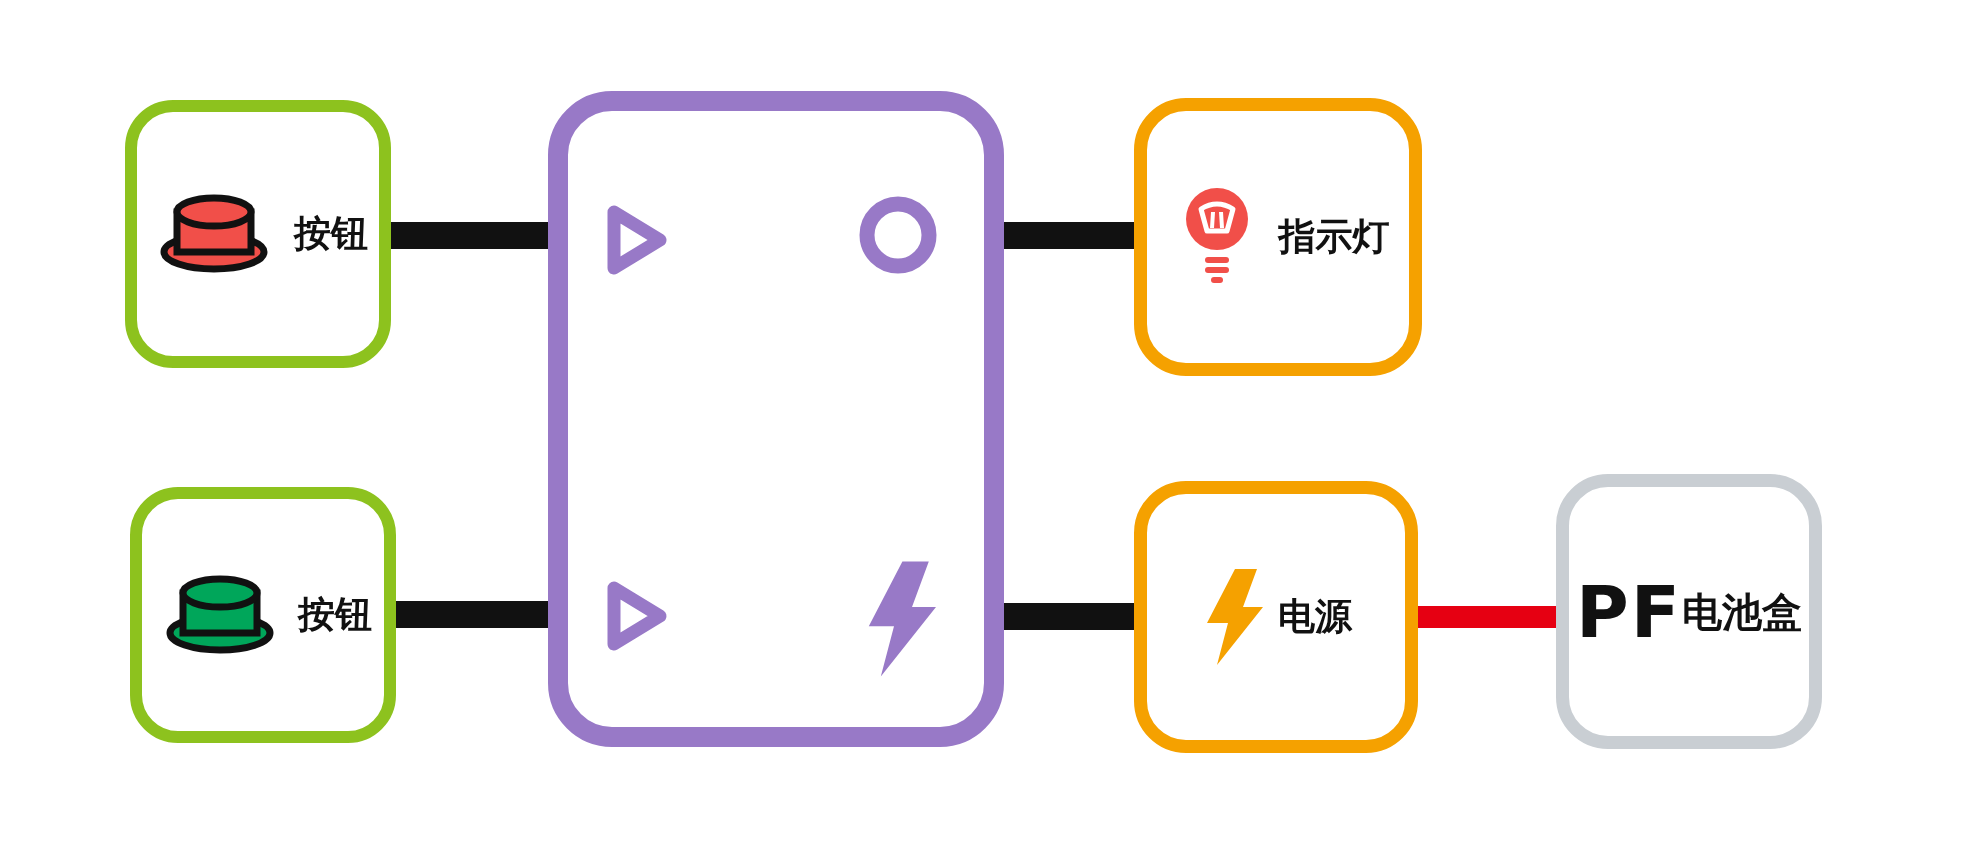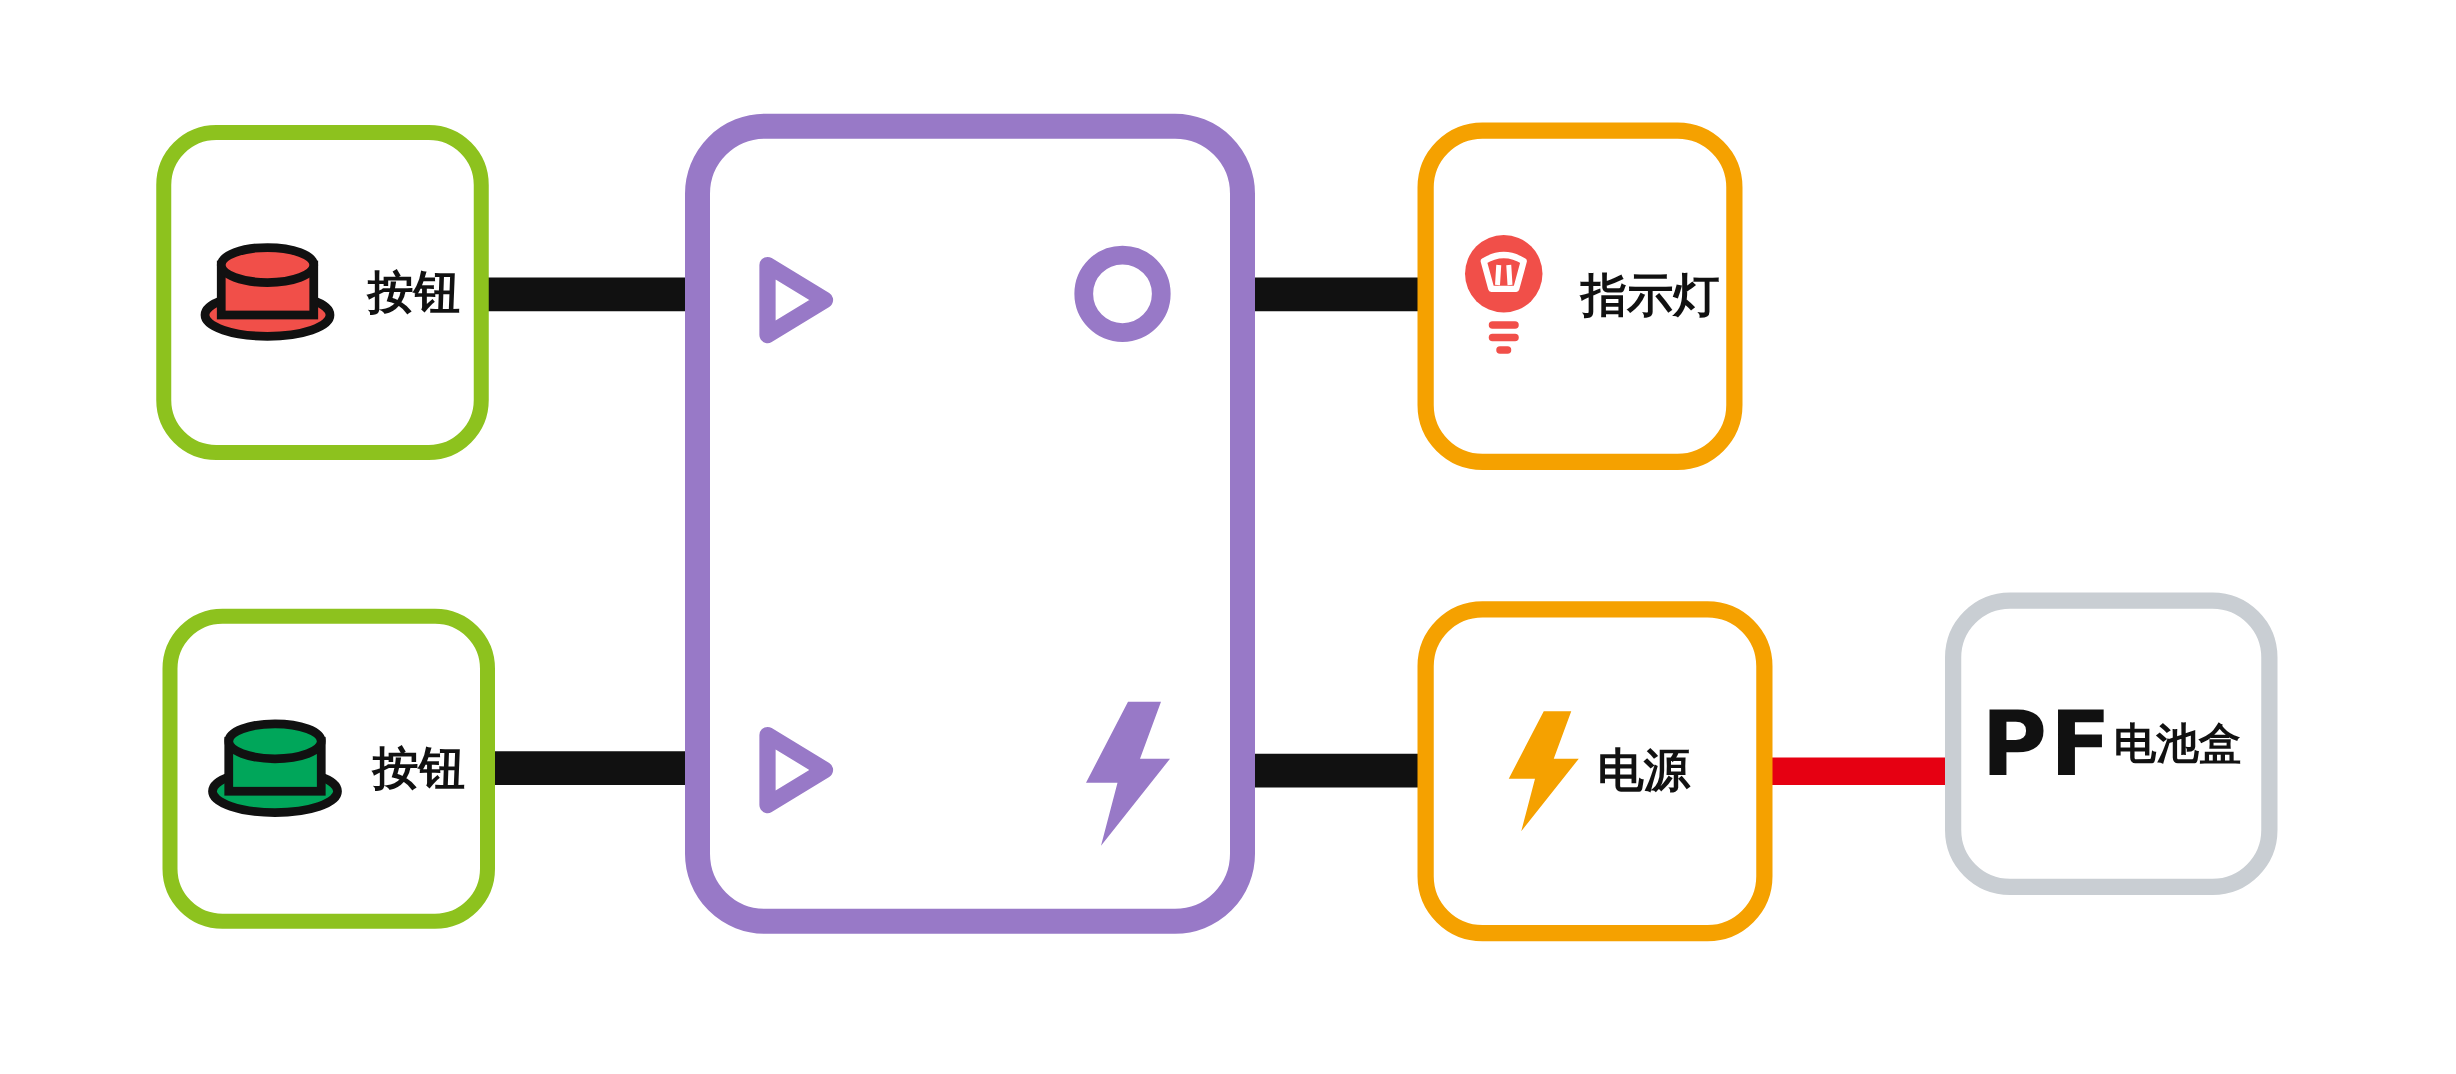--- a/index.html
+++ b/index.html
@@ -19,29 +19,29 @@
 
   
   .node { position:absolute; background:#fff; display:flex; flex-direction:row;
           align-items:center; justify-content:center; }
   .node .label { font-size:37px; font-weight:700; color:#111; line-height:1.2; }
 
   .node-button-top    { left:125px;  top:100px; width:266px; height:268px;
                         border:12px solid #8DC21E; border-radius:48px; gap:14px; }
   .node-button-bottom { left:130px;  top:487px; width:266px; height:256px;
                         border:12px solid #8DC21E; border-radius:48px; gap:12px; }
-  .node-indicator     { left:1134px; top:98px;  width:260px; height:278px;
+  .node-indicator     { left:1134px; top:98px;  width:288px; height:278px;
                         border:13px solid #F5A100; border-radius:52px; gap:12px; }
   .node-power         { left:1134px; top:481px; width:284px; height:272px;
                         border:13px solid #F5A100; border-radius:52px; gap:12px; }
-  .node-battery       { left:1556px; top:474px; width:266px; height:242px;
+  .node-battery       { left:1556px; top:474px; width:266px; height:275px;
                         border:13px solid #C9CED3; border-radius:52px; gap:0; }
 
   .node-battery .pf { font-size:72px; font-weight:800; letter-spacing:2px; line-height:1; }
-  .node-battery .label { font-size:34px; }
+  .node-battery .label { font-size:40px; }
 
   
   .and-gate { position:absolute; left:548px; top:91px; width:456px; height:656px;
               background:#fff; border:20px solid #9879C7; border-radius:64px; }
   .and-gate .tri-top    { position:absolute; left:26px;  top:86px;  width:86px; height:86px; }
   .and-gate .tri-bottom { position:absolute; left:26px;  top:462px; width:86px; height:86px; }
   .and-gate .ring       { position:absolute; left:284px; top:78px;  width:92px; height:92px; }
   .and-gate .bolt       { position:absolute; left:292px; top:448px; width:80px; height:120px; }
   .and-gate .gate-label { position:absolute; left:0; right:0; top:278px; text-align:center;
                           font-size:86px; font-weight:800; letter-spacing:2px; line-height:1; color:#111; }

